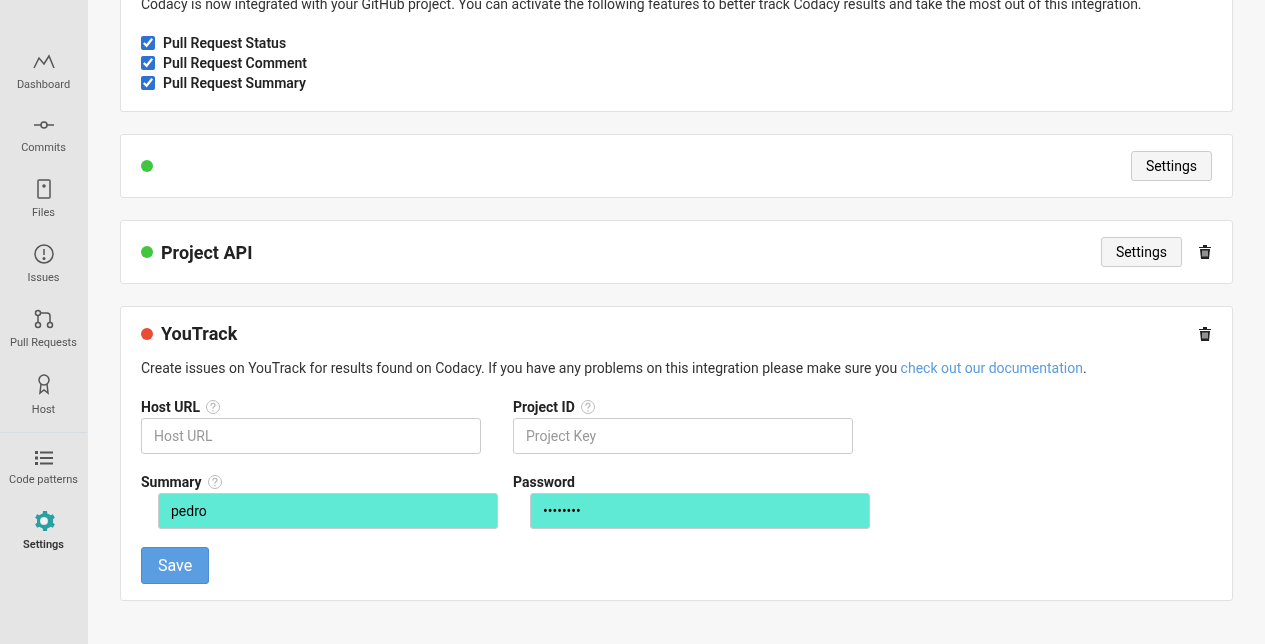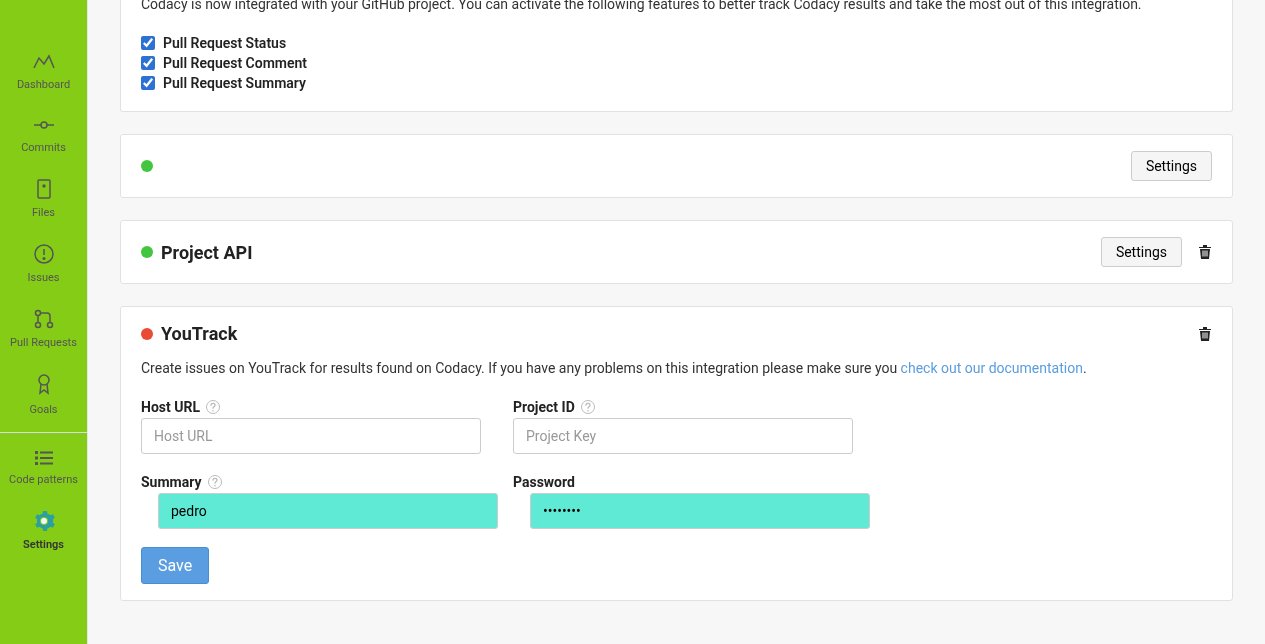--- a/index.html
+++ b/index.html
@@ -1,17 +1,17 @@
 <!DOCTYPE html>
 <html><head>
 <meta charset="utf-8">
 <style>
 * { margin: 0; padding: 0; box-sizing: border-box; font-family: -apple-system, BlinkMacSystemFont, "Segoe UI", Roboto, Helvetica, Arial, sans-serif; }
 body { background: #f7f7f7; height: 644px; width: 1265px; overflow: hidden; display: flex; }
-.sidebar { width: 88px; background: #84cc16; display: flex; flex-direction: column; align-items: center; padding-top: 40px; height: 100%; border-right: 1px solid #e0e6ea; }
+.sidebar { width: 88px; background: #e5e5e5; display: flex; flex-direction: column; align-items: center; padding-top: 40px; height: 100%; border-right: 1px solid #e0e6ea; }
 .sidebar-item { display: flex; flex-direction: column; align-items: center; gap: 6px; padding: 12px 0; width: 100%; cursor: pointer; color: #555; }
 .sidebar-item.active { color: #2aa0a0; }
 .sidebar-label { font-size: 11px; color: #555; }
 .sidebar-item.active .sidebar-label { color: #333; font-weight: 600; }
 .sidebar-divider { width: 100%; height: 1px; background: #d5dde3; margin: 4px 0; }
 .main { flex: 1; padding: 0 32px; overflow-y: auto; height: 100%; }
 .panel { background: #fff; border: 1px solid #e1e1e1; border-radius: 3px; padding: 16px 20px; margin-bottom: 22px; }
 .intro-text { color: #333; font-size: 14px; line-height: 1.5; margin-top: -8px; }
 .panel-first .intro-text { margin-bottom: 20px; }
 .checkbox-row { display: flex; align-items: center; gap: 8px; margin-bottom: 4px; }
@@ -79,21 +79,21 @@
         <line x1="5" y1="7.5" x2="5" y2="14.5"></line>
         <path d="M7.5 5 L14 5 Q17 5 17 8 L17 14.5"></path>
       </svg>
     <span class="sidebar-label">Pull Requests</span>
   </div>
   <div class="sidebar-item">
     <svg width="20" height="24" viewBox="0 0 20 24" fill="none" stroke="#555" stroke-width="1.5">
         <circle cx="10" cy="7" r="5"></circle>
         <path d="M7 11 L6 20 L10 17 L14 20 L13 11"></path>
       </svg>
-    <span class="sidebar-label">Goals</span>
+    <span class="sidebar-label">Host</span>
   </div>
   <div class="sidebar-divider"></div>
   <div class="sidebar-item">
     <svg width="22" height="18" viewBox="0 0 22 18" fill="#555">
         <rect x="2" y="2" width="3" height="3"></rect>
         <rect x="7" y="2.5" width="13" height="2"></rect>
         <rect x="2" y="7.5" width="3" height="3"></rect>
         <rect x="7" y="8" width="13" height="2"></rect>
         <rect x="2" y="13" width="3" height="3"></rect>
         <rect x="7" y="13.5" width="13" height="2"></rect>

